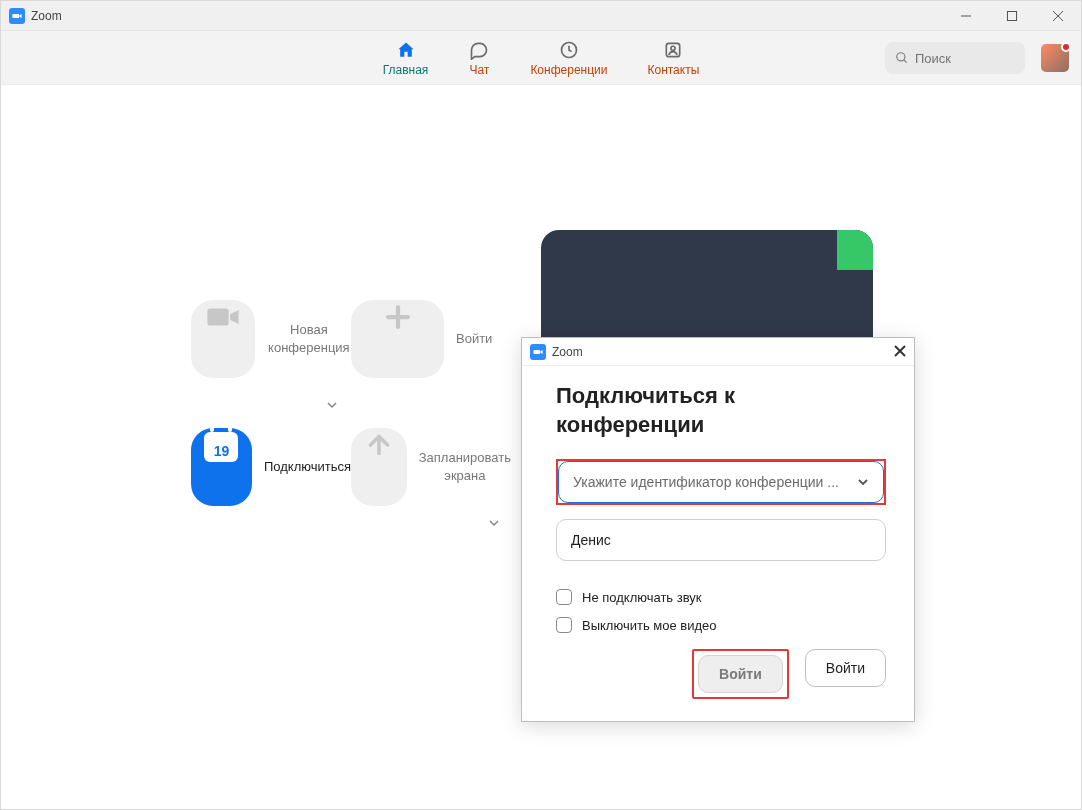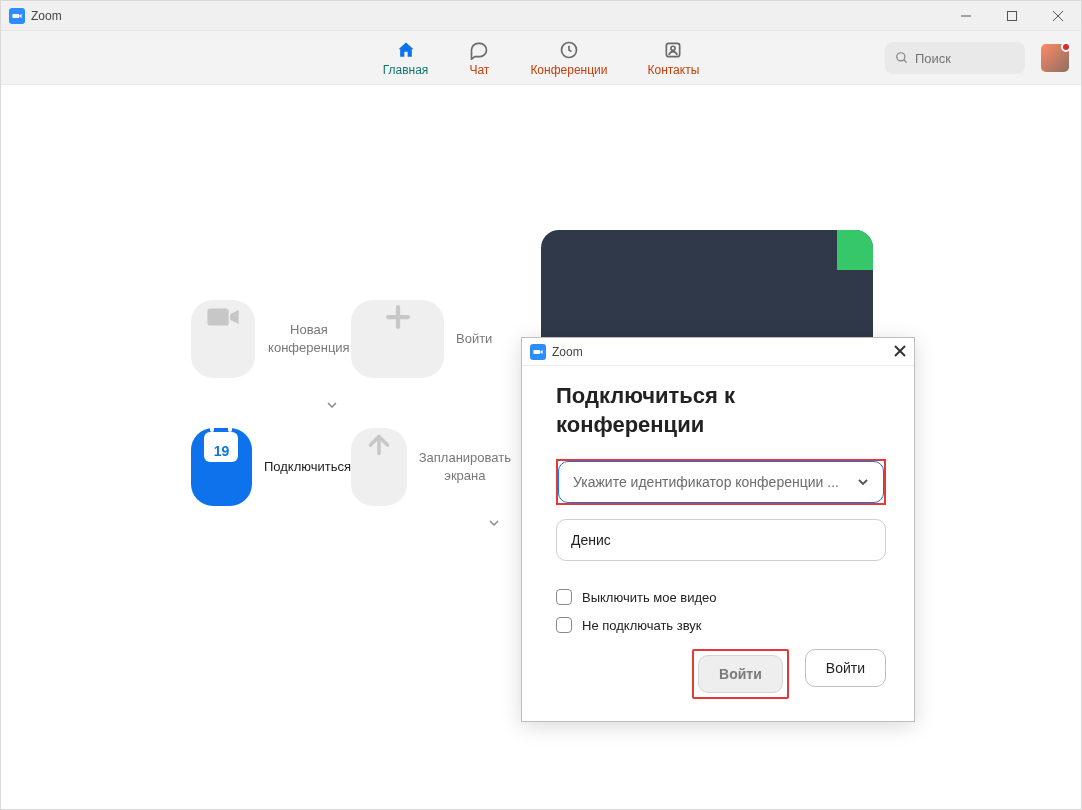--- a/index.html
+++ b/index.html
@@ -259,25 +259,25 @@
               </svg>
           </div>
         </div>
 
         <div class="text-input">
           <span>Денис</span>
         </div>
 
         <div class="checkbox-row">
           <div class="checkbox"></div>
-          <span>Выключить мое видео</span>
+          <span>Не подключать звук</span>
         </div>
         <div class="checkbox-row">
           <div class="checkbox"></div>
-          <span>Не подключать звук</span>
+          <span>Выключить мое видео</span>
         </div>
 
         <div class="dialog-buttons">
           <div class="highlight-btn-wrap">
             <div class="btn primary">
               <span>Войти</span>
             </div>
           </div>
           <div class="btn secondary">
             <span>Войти</span>

